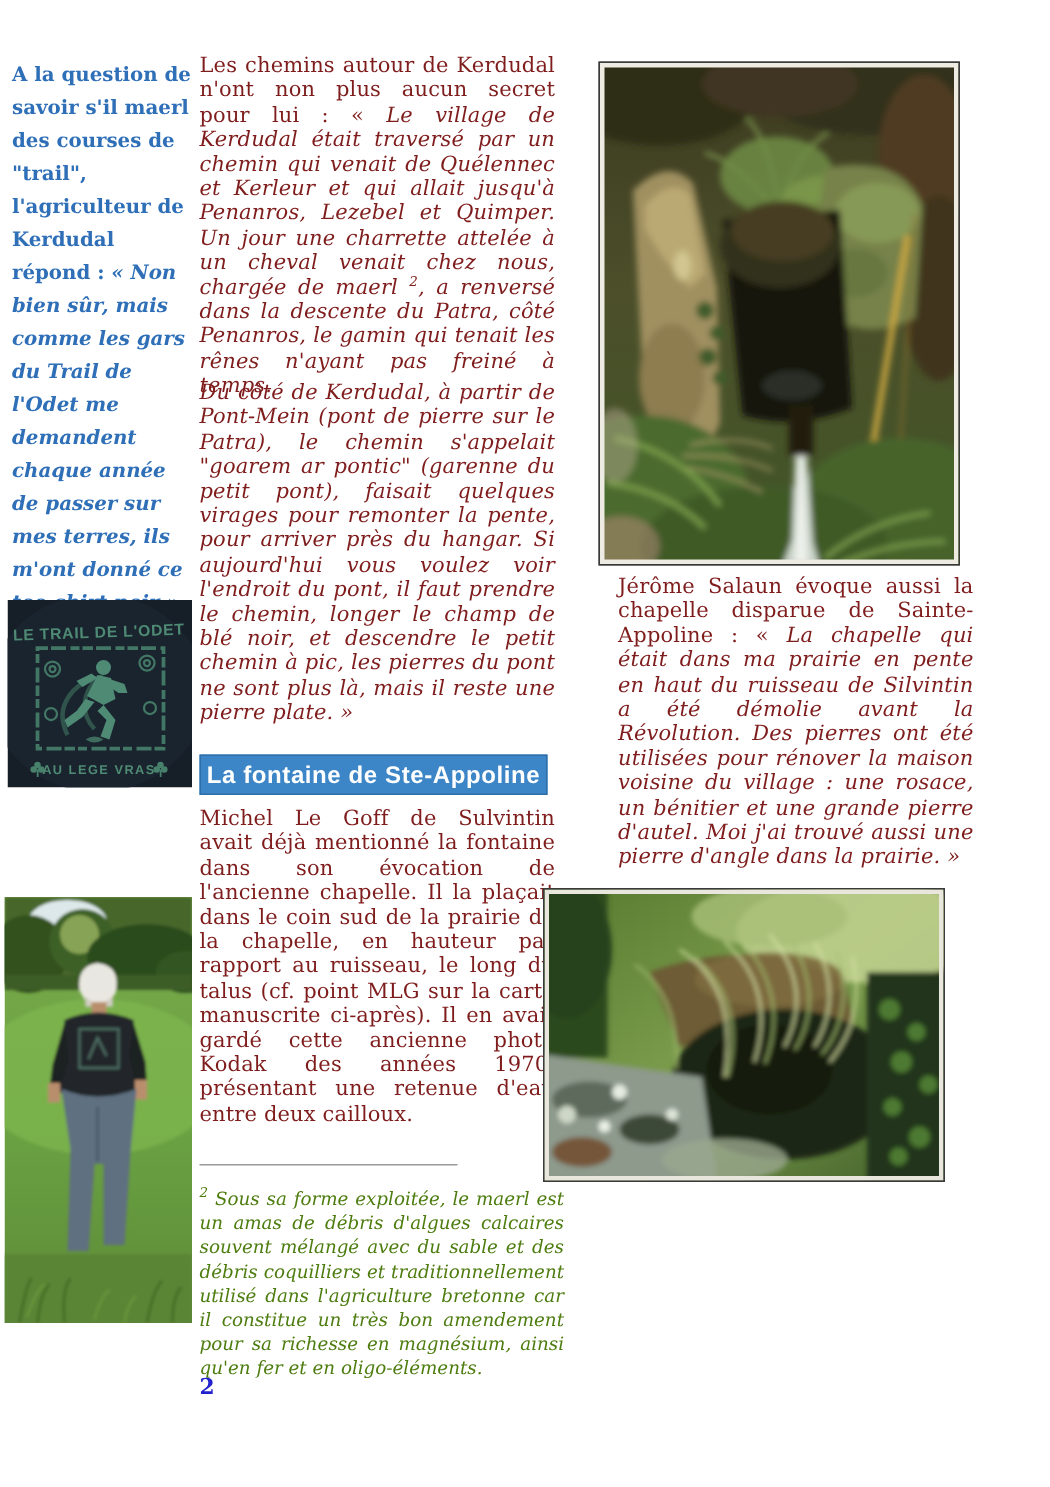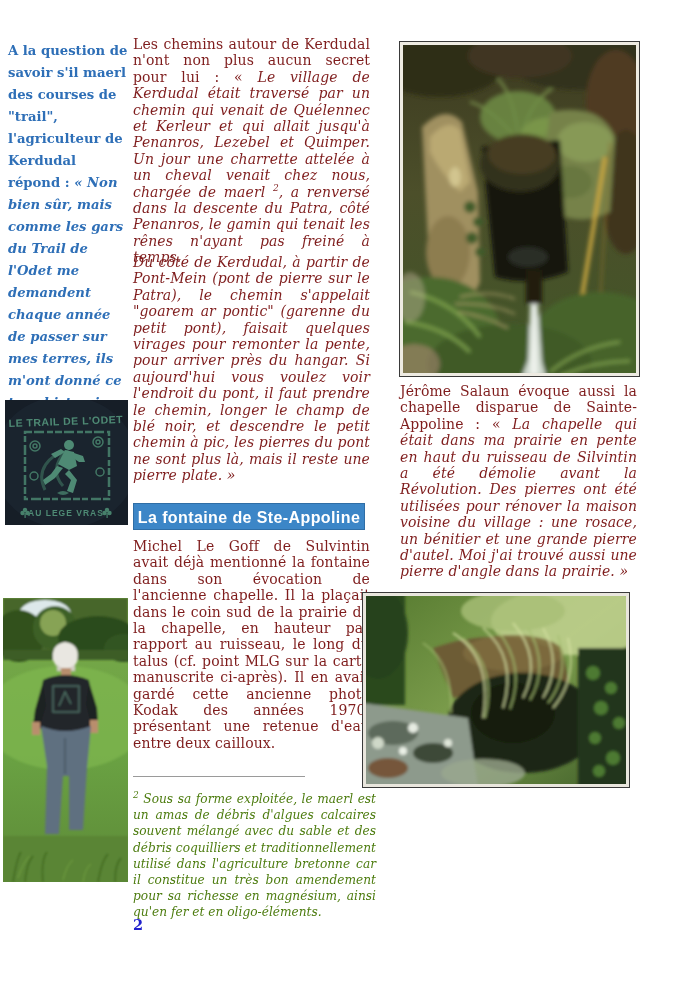--- a/index.html
+++ b/index.html
@@ -221,21 +221,21 @@
         <rect x="126" y="228" width="16" height="34" fill="#241c10"></rect>
         <path d="M130 262 L138 262 L142 320 L146 334 L122 334 L128 318 Z" fill="#cfd8ce"></path>
         <path d="M133 262 L135 262 L138 334 L130 334 Z" fill="#eef2ec"></path>
         <ellipse cx="14" cy="322" rx="26" ry="20" fill="#b08a76" opacity="0.55"></ellipse>
         <ellipse cx="10" cy="255" rx="15" ry="25" fill="#c9b9a0" opacity="0.4"></ellipse>
       </g>
       <rect x="1.5" y="1.5" width="236" height="331" fill="none" stroke="#eeebe2" stroke-width="3"></rect>
     </svg>
   </div>
 
-  <div class="abs body-text" style="left:400px; top:383px; width:237px;">
+  <div class="abs body-text" style="left:412px; top:383px; width:237px;">
     <span>Jérôme Salaun évoque aussi la chapelle disparue de Sainte-Appoline : « </span><span class="italic">La chapelle qui était dans ma prairie en pente en haut du ruisseau de Silvintin a été démolie avant la Révolution. Des pierres ont été utilisées pour rénover la maison voisine du village : une rosace, un bénitier et une grande pierre d'autel. Moi j'ai trouvé aussi une pierre d'angle dans la prairie. »</span>
   </div>
 
   <div class="abs photo-frame" style="left:362px; top:592px; width:268px; height:196px;">
     <svg width="266" height="194" viewBox="0 0 266 194">
       <defs>
         <linearGradient id="sp" x1="0" y1="0" x2="1" y2="1">
           <stop offset="0" stop-color="#55792f"></stop>
           <stop offset="0.5" stop-color="#7d9e4d"></stop>
           <stop offset="1" stop-color="#41602a"></stop>

